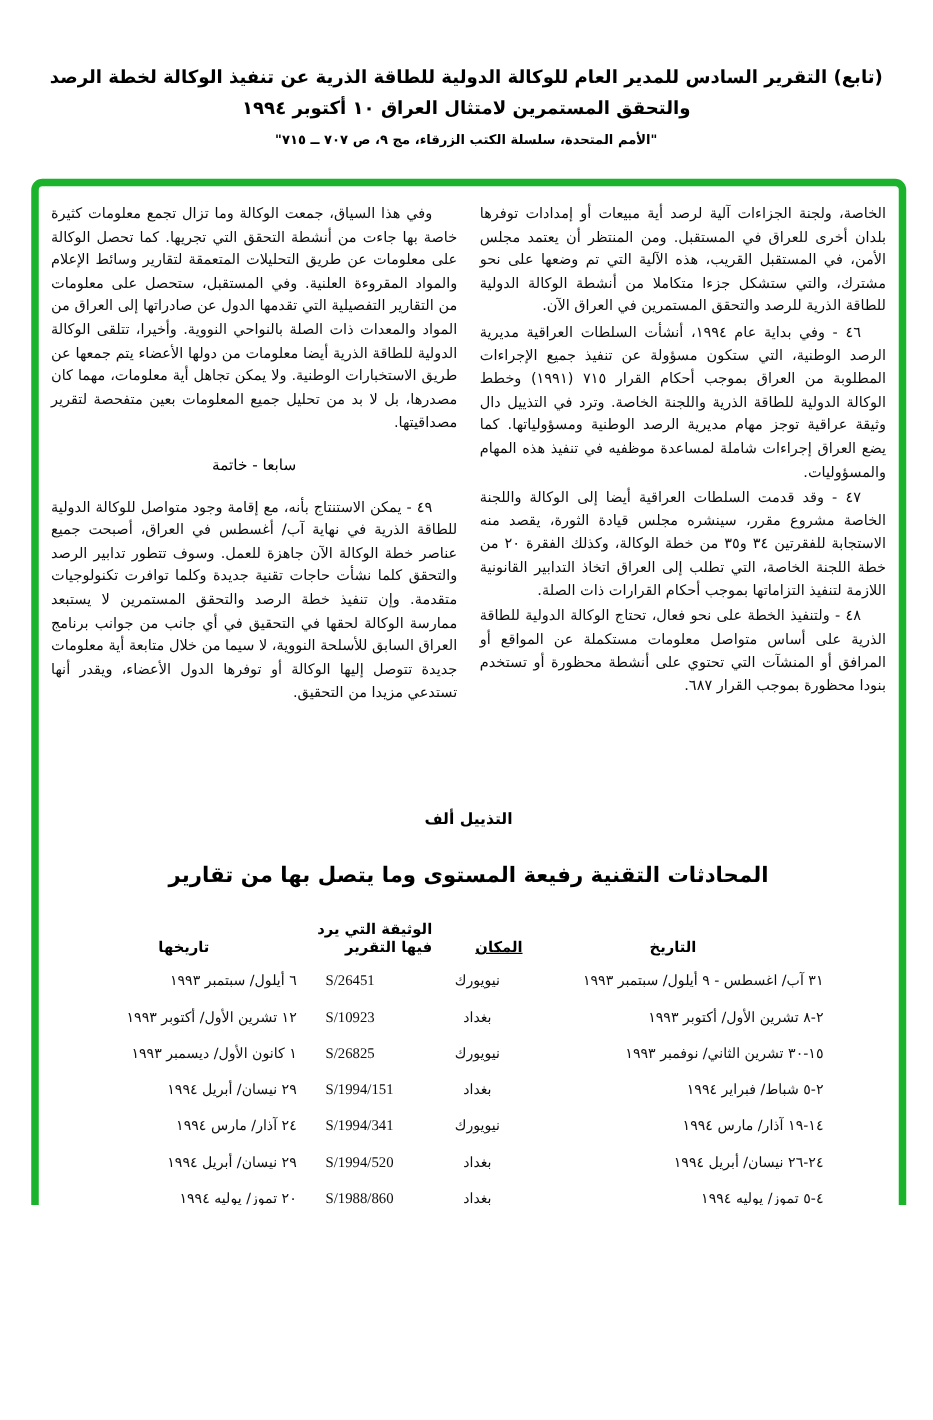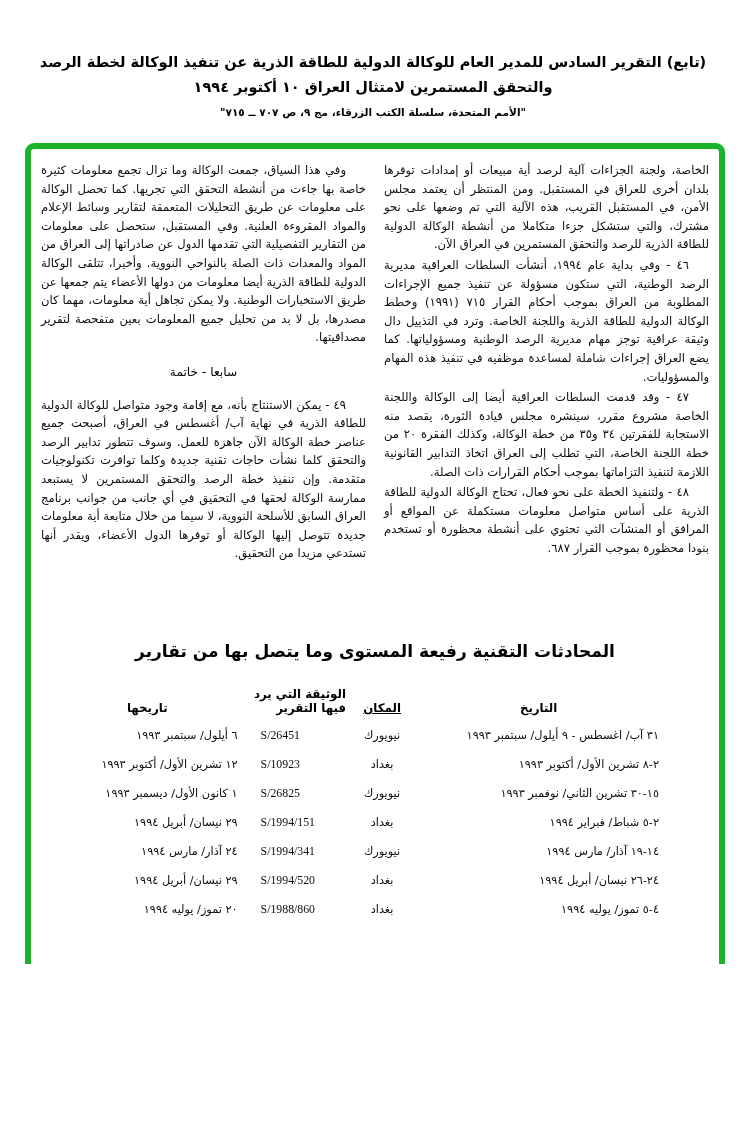--- a/index.html
+++ b/index.html
@@ -45,21 +45,21 @@
   }
   table.talks th{
     font-weight:bold;font-size:11.8px;vertical-align:bottom;padding:0 0 6px 0;color:#000;
   }
   table.talks td{padding:7px 0 7px 0;vertical-align:middle;}
   .col-date{width:40%;}
   .col-place{width:12%;}
   .col-doc{width:18%;}
   .col-rdate{width:30%;}
   th.h-date{text-align:center;}
-  th.h-place{text-align:center;text-decoration:underline;}
+  th.h-place{text-align:right;text-decoration:underline;}
   th.h-doc{text-align:right;padding-left:14px;}
   th.h-rdate{text-align:center;}
   td.c-date{text-align:right;}
   td.c-place{text-align:center;}
   td.c-doc{text-align:left;padding-left:14px;
            font-family:"Liberation Serif",serif;font-size:11.8px;}
   td.c-doc .ltr{direction:ltr;unicode-bidi:embed;margin-left:23px;}
   td.c-rdate{text-align:right;padding-right:26px;}
 
   
@@ -92,20 +92,21 @@
 
       <div class="col">
         <p class="indent">وفي هذا السياق، جمعت الوكالة وما تزال تجمع معلومات كثيرة خاصة بها جاءت من أنشطة التحقق التي تجريها. كما تحصل الوكالة على معلومات عن طريق التحليلات المتعمقة لتقارير وسائط الإعلام والمواد المقروءة العلنية. وفي المستقبل، ستحصل على معلومات من التقارير التفصيلية التي تقدمها الدول عن صادراتها إلى العراق من المواد والمعدات ذات الصلة بالنواحي النووية. وأخيرا، تتلقى الوكالة الدولية للطاقة الذرية أيضا معلومات من دولها الأعضاء يتم جمعها عن طريق الاستخبارات الوطنية. ولا يمكن تجاهل أية معلومات، مهما كان مصدرها، بل لا بد من تحليل جميع المعلومات بعين متفحصة لتقرير مصداقيتها.</p>
         <div class="mid-heading">سابعا - خاتمة</div>
         <p class="indent">٤٩ -  يمكن الاستنتاج بأنه، مع إقامة وجود متواصل للوكالة الدولية للطاقة الذرية في نهاية آب/ أغسطس في العراق، أصبحت جميع عناصر خطة الوكالة الآن جاهزة للعمل. وسوف تتطور تدابير الرصد والتحقق كلما نشأت حاجات تقنية جديدة وكلما توافرت تكنولوجيات متقدمة. وإن تنفيذ خطة الرصد والتحقق المستمرين لا يستبعد ممارسة الوكالة لحقها في التحقيق في أي جانب من جوانب برنامج العراق السابق للأسلحة النووية، لا سيما من خلال متابعة أية معلومات جديدة تتوصل إليها الوكالة أو توفرها الدول الأعضاء، ويقدر أنها تستدعي مزيدا من التحقيق.</p>
       </div>
 
     </div>
 
     <div class="appendix">
+      <div class="appendix-h1">التذييل ألف</div>
       <div class="appendix-h2">المحادثات التقنية رفيعة المستوى وما يتصل بها من تقارير</div>
     </div>
 
     <table class="talks">
       <colgroup>
         <col class="col-date">
           <col class="col-place">
           <col class="col-doc">
           <col class="col-rdate">
       </colgroup>

